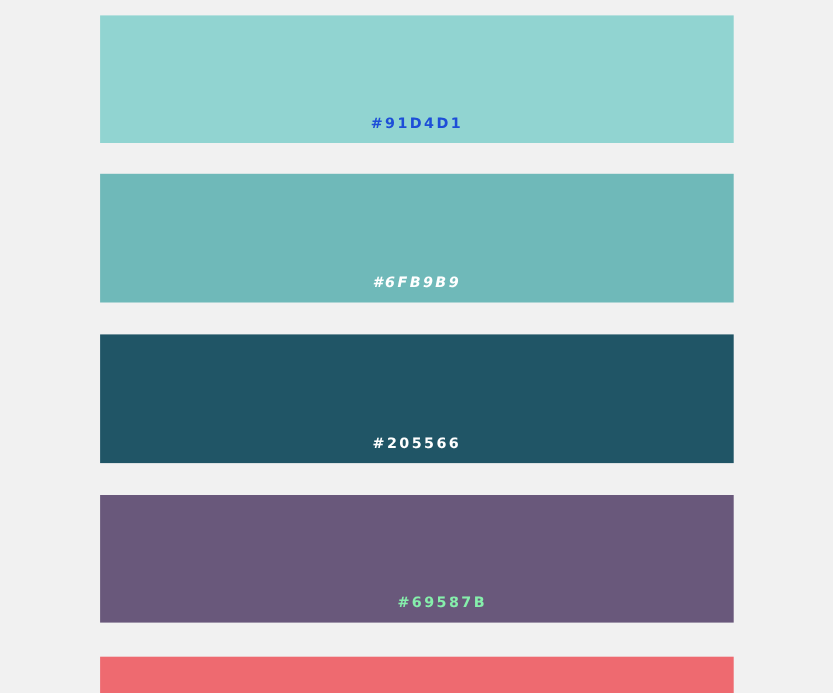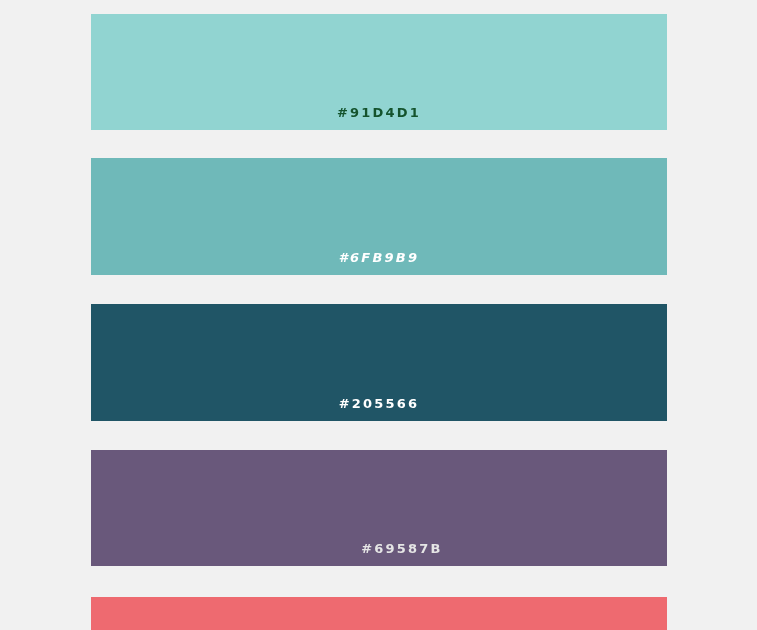--- a/index.html
+++ b/index.html
@@ -47,32 +47,32 @@
   .swatch-3 { top: 304px; height: 117px; }
   .swatch-4 { top: 450px; height: 116px; }
   .swatch-5 { top: 597px; height: 33px; }
 </style>
 </head>
 <body style="background: rgb(241, 241, 241);">
 
 <div class="palette" style="background: rgb(241, 241, 241);">
 
   <div class="swatch swatch-1" style="background-color: rgb(145, 212, 209);">
-    <span class="swatch-label" style="color: #14532d;">#91D4D1</span>
+    <span class="swatch-label" style="color: #1d4ed8;">#91D4D1</span>
   </div>
 
   <div class="swatch swatch-2" style="background-color: rgb(111, 185, 185); font-style: italic;">
     <span class="swatch-label" style="color: rgb(255, 255, 255);">#6FB9B9</span>
   </div>
 
   <div class="swatch swatch-3" style="background-color: rgb(32, 85, 102);">
     <span class="swatch-label" style="color: rgb(255, 255, 255); margin-top: 28px;">#205566</span>
   </div>
 
   <div class="swatch swatch-4" style="background-color: rgb(105, 88, 123);">
-    <span class="swatch-label" style="color: #e5e5e5; margin-left: 46px;">#69587B</span>
+    <span class="swatch-label" style="color: #86efac; margin-left: 46px;">#69587B</span>
   </div>
 
   <div class="swatch swatch-5" style="background-color: rgb(238, 106, 112);">
     <span class="swatch-label" style="color: rgb(255, 255, 255);"></span>
   </div>
 
 </div>
 
 </body></html>

